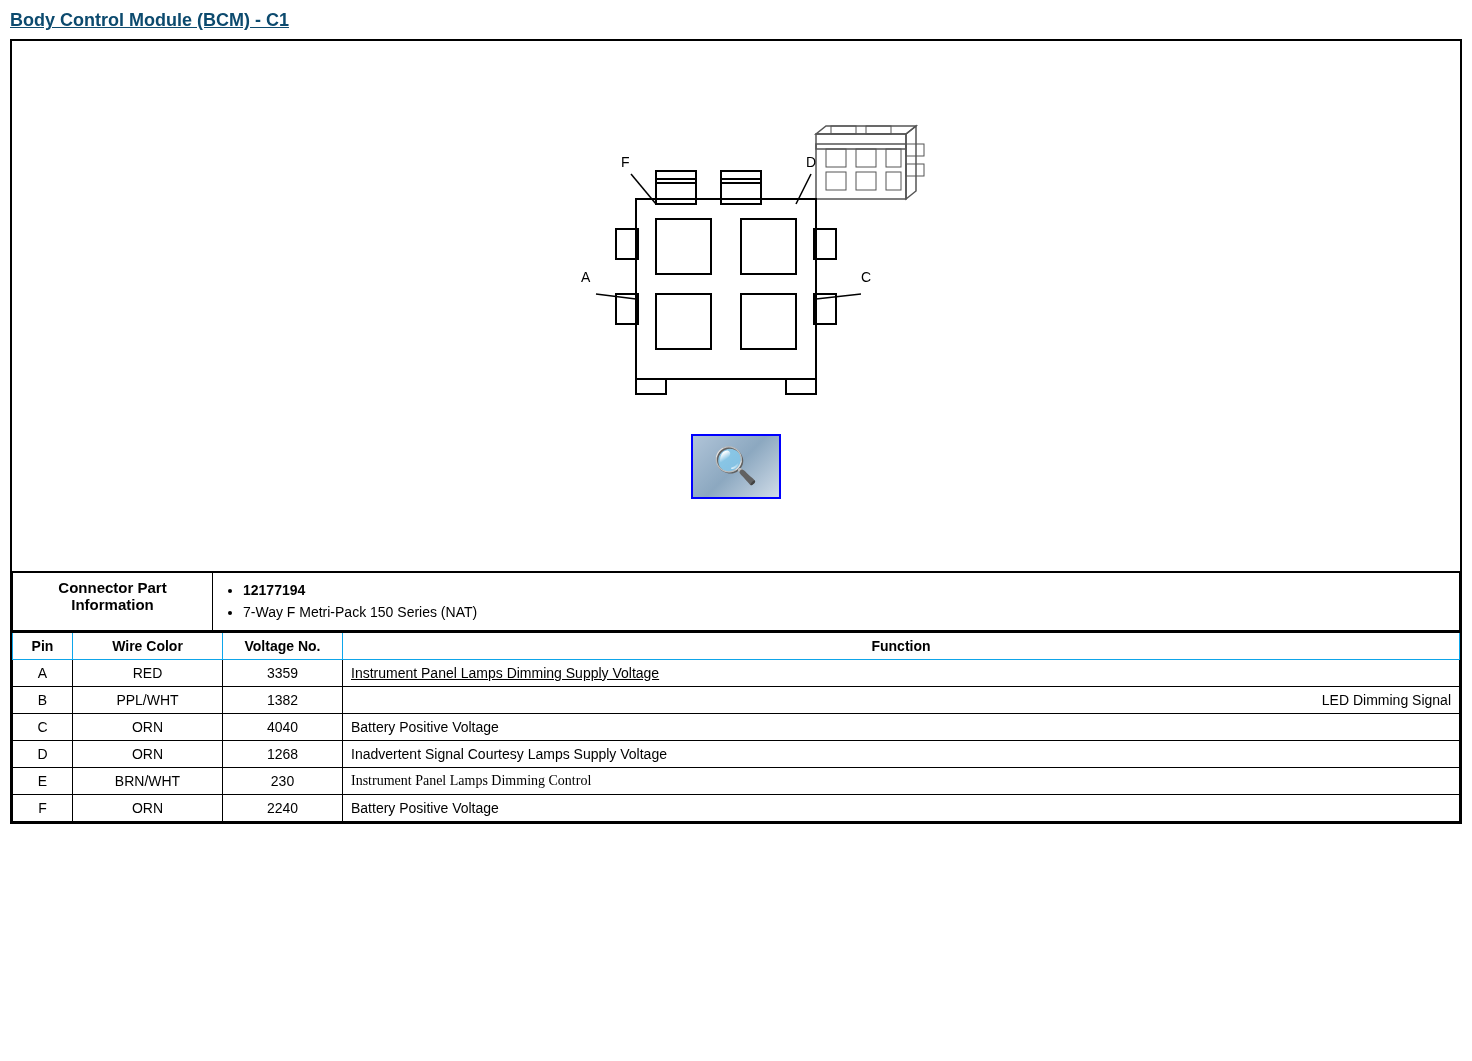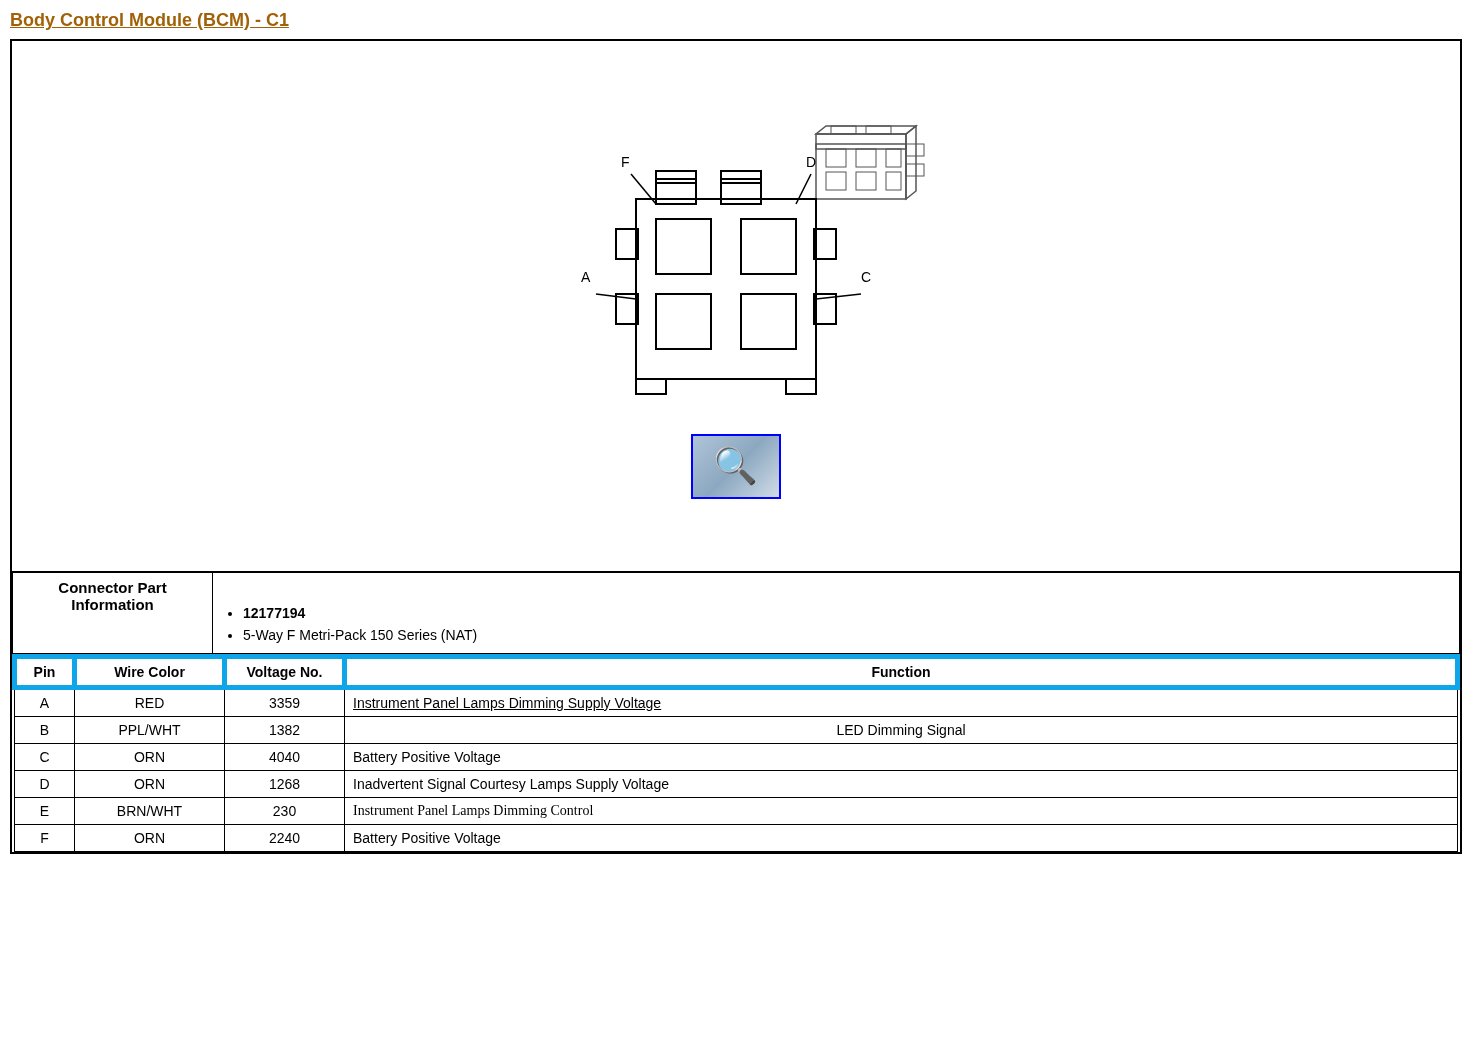--- a/index.html
+++ b/index.html
@@ -11,21 +11,21 @@
     body {
       background: #ffffff;
       font-family: Arial, sans-serif;
       font-size: 14px;
       padding: 10px;
       width: 1472px;
       min-height: 1061px;
     }
 
     .page-title {
-      color: #a16207;
+      color: #0c4a6e;
       font-size: 18px;
       font-weight: bold;
       text-decoration: underline;
       margin-bottom: 8px;
     }
 
     .outer-border {
       border: 2px solid #000000;
       width: 100%;
     }
@@ -95,38 +95,37 @@
     }
 
     .connector-part-info {
       vertical-align: middle;
       padding: 8px 12px;
     }
 
     .connector-part-info ul {
       list-style: disc;
       padding-left: 20px;
-      margin-top: 23px;
     }
 
     .connector-part-info li {
       font-size: 14px;
       line-height: 1.6;
     }
 
     .connector-part-info li strong {
       font-weight: bold;
     }
 
     
     .pin-table th {
       font-weight: bold;
       text-align: center;
       background: #ffffff;
-      border: 5px solid #0ea5e9;
+      border: 1px solid #0ea5e9;
       padding: 5px 8px;
     }
 
     .pin-table td {
       text-align: center;
       border: 1px solid #000000;
       padding: 5px 8px;
     }
 
     .pin-table td:last-child {
@@ -256,21 +255,21 @@
     </div>
   </div>
 
   <table class="info-table">
     <tbody>
         <tr>
       <td class="connector-part-header">Connector Part Information</td>
       <td class="connector-part-info" colspan="3">
         <ul>
           <li><strong>12177194</strong></li>
-          <li>5-Way F Metri-Pack 150 Series (NAT)</li>
+          <li>7-Way F Metri-Pack 150 Series (NAT)</li>
         </ul>
       </td>
     </tr>
   </tbody>
     </table>
 
   <table class="info-table pin-table">
     <thead>
       <tr>
         <th class="pin-col">Pin</th>
@@ -283,21 +282,21 @@
     <tr>
           <td>A</td>
           <td>RED</td>
           <td>3359</td>
           <td style="text-align: left; text-decoration: underline;">Instrument Panel Lamps Dimming Supply Voltage</td>
         </tr>
         <tr>
           <td>B</td>
           <td>PPL/WHT</td>
           <td>1382</td>
-          <td style="text-align: center;">LED Dimming Signal</td>
+          <td style="text-align: right;">LED Dimming Signal</td>
         </tr>
         <tr>
           <td>C</td>
           <td>ORN</td>
           <td>4040</td>
           <td style="text-align: left;">Battery Positive Voltage</td>
         </tr>
         <tr>
           <td>D</td>
           <td>ORN</td>

